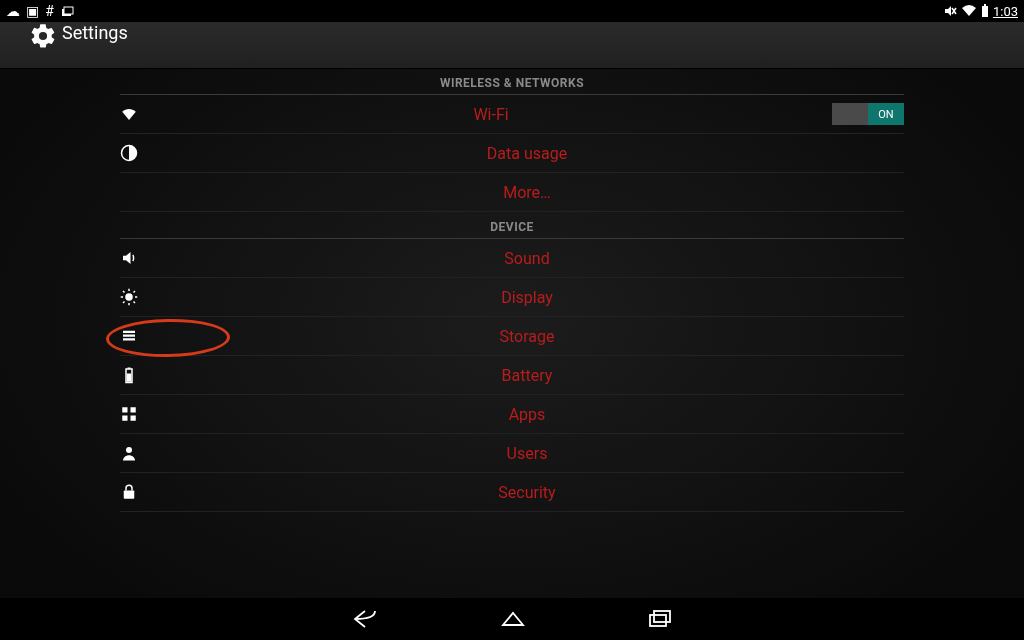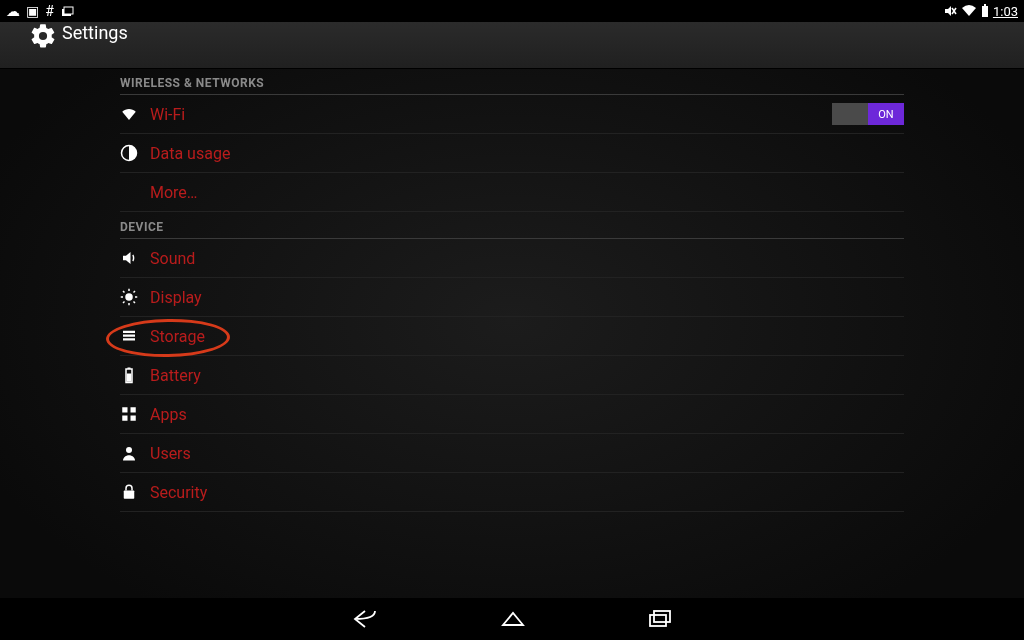--- a/index.html
+++ b/index.html
@@ -45,20 +45,21 @@
   .title-text { font-size: 18px; font-weight: 400; color: #fff; }
 
   
   .content {
     position: absolute;
     top: 68px; 
     bottom: 42px;
     left: 0; right: 0;
     overflow: hidden;
     padding: 0 120px;
+    text-align: center;
   }
   .section-header {
     font-size: 12px;
     font-weight: bold;
     letter-spacing: 0.5px;
     color: #8a8a8a;
     padding: 8px 0 4px 0;
     border-bottom: 1px solid #3a3a3a;
   }
   .row {
@@ -85,21 +86,21 @@
   .toggle {
     display: flex;
     width: 72px;
     height: 22px;
     background: #3a3a3a;
     position: relative;
     font-size: 11px;
     align-items:center;
   }
   .toggle .half { flex:1; display:flex; align-items:center; justify-content:center; height:100%; }
-  .toggle.on .half.right { background: #6d28d9; color:#fff; }
+  .toggle.on .half.right { background: #0f766e; color:#fff; }
   .toggle.on .half.left { background:#4a4a4a; }
   .toggle.off .half.left { background:#5a5a5a; color:#ddd; }
   .toggle.off .half.right { background:#3a3a3a; }
 
   .circle-highlight {
     position: absolute;
     border: 3px solid #d63a1a;
     border-radius: 50% / 50%;
     width: 118px;
     height: 32px;

